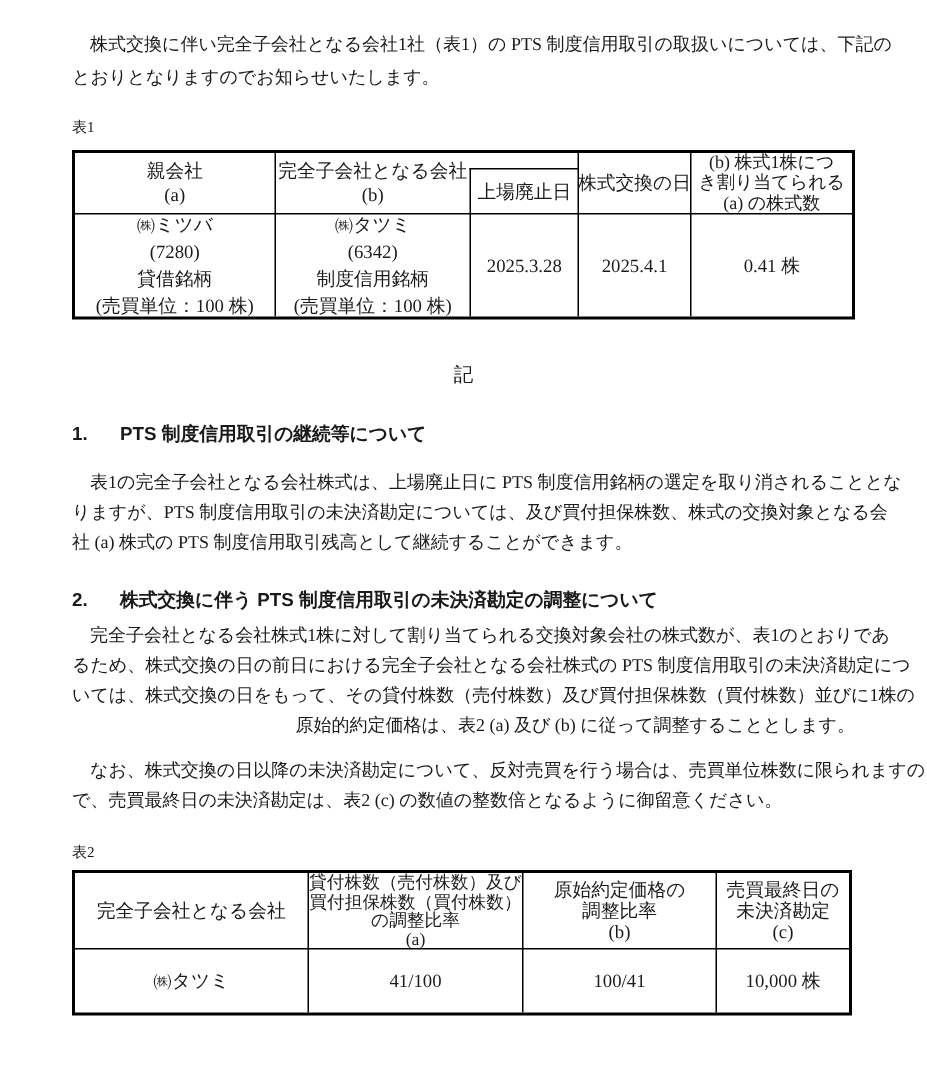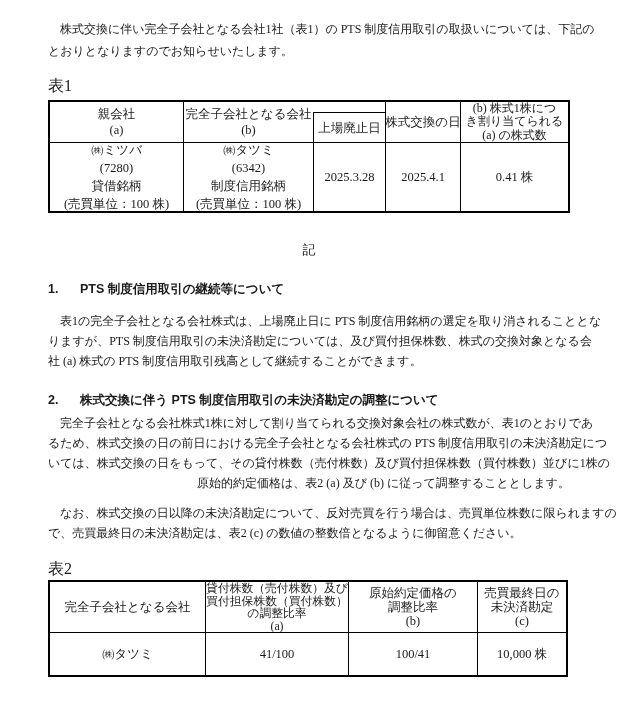--- a/index.html
+++ b/index.html
@@ -13,21 +13,21 @@
   .intro{top:18px;left:48px;width:522px;line-height:22px;}
   .ki{top:240px;left:48px;width:522px;text-align:center;font-size:13px;line-height:20px;}
   .heading{font-family:"Liberation Sans","DejaVu Sans",sans-serif;font-weight:bold;
            font-size:12.5px;line-height:18px;white-space:nowrap;display:flex;}
   .heading .num{display:inline-block;width:32px;flex:0 0 32px;}
   .h1{top:280px;left:48px;}
   .h2{top:391px;left:48px;}
   .p1{top:311px;left:48px;width:522px;font-family:Liberation Serif, serif;}
   .p2{top:413px;left:48px;width:522px;text-align:right;}
   .p3{top:503px;left:48px;width:522px;}
-  .tbl-label{font-size:16px;line-height:16px;font-family:Liberation Serif, serif;}
+  .tbl-label{font-size:10px;line-height:16px;font-family:Liberation Serif, serif;}
   .t1-label{top:78px;left:48px;}
   .t2-label{top:561px;left:48px;}
   .tbl{position:absolute;box-sizing:border-box;border:2px solid #000;background:#fff;}
   .t1{top:100px;left:48px;width:522px;height:113px;}
   .t2{top:580px;left:48px;width:520px;height:97px;}
   .gline{position:absolute;background:#000;}
   .cell{position:absolute;display:flex;flex-direction:column;align-items:center;
         justify-content:center;text-align:center;font-size:12.5px;line-height:16px;}
   .cell .ln{white-space:nowrap;}
   

